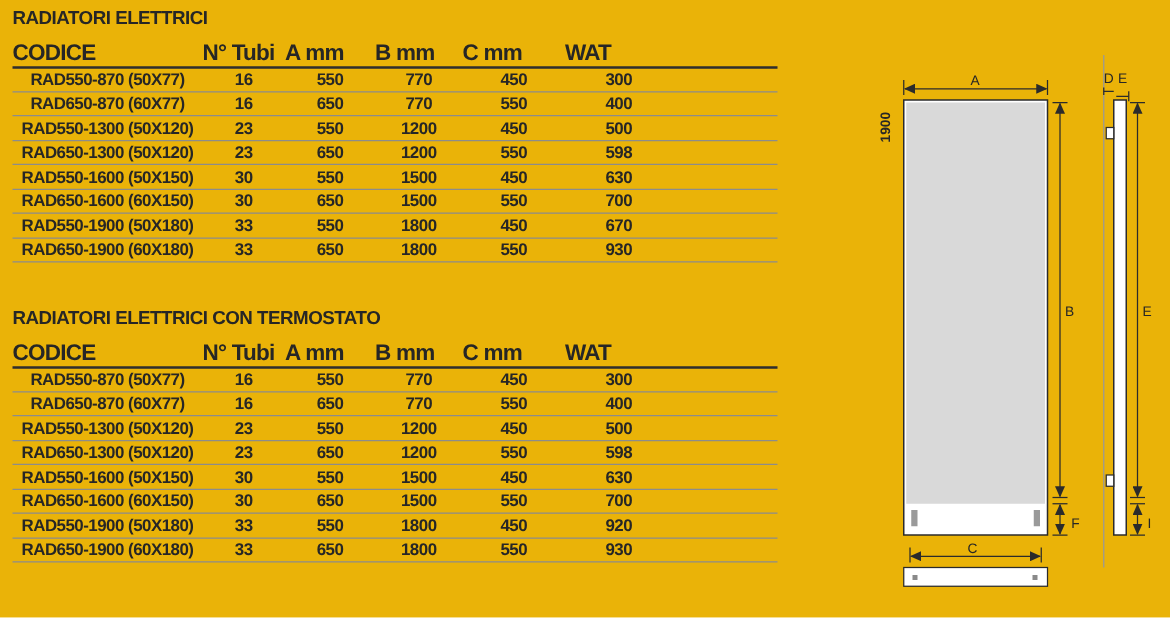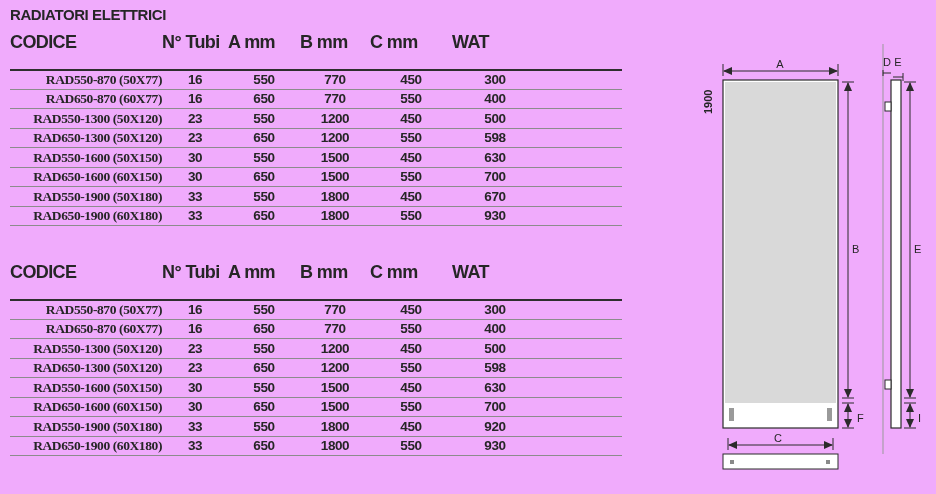--- a/index.html
+++ b/index.html
@@ -1,36 +1,36 @@
 <!DOCTYPE html>
 <html><head>
 <meta charset="utf-8">
 <style>
   * { margin:0; padding:0; box-sizing:border-box; }
   html,body { background:#fff; }
   .page {
-    position:relative; width:936px; height:494px; background:#f0abfc;
+    position:relative; width:936px; height:494px; background:#eab308;
     font-family:"Liberation Sans", sans-serif; color:#262626; overflow:hidden;
   }
   .tables-area { position:absolute; left:10px; top:6px; width:625px; }
 
   .sec-head { display:flex; align-items:baseline; }
   .sec-title { font-size:15px; font-weight:700; letter-spacing:-0.4px; white-space:nowrap; }
   .specs { font-size:14px; font-weight:700; letter-spacing:-0.4px; margin-left:auto; white-space:nowrap; }
   .specs .dot { margin:0 22px; font-weight:900; }
 
   .tbl { width:612px; }
   .trow-grid { display:grid; grid-template-columns:152px 66px 72px 70px 82px 86px 84px; align-items:end; }
-  .thead { border-bottom:2px solid #2e2e2e; padding-bottom:17px; margin-top:9px; }
+  .thead { border-bottom:2px solid #2e2e2e; padding-bottom:1px; margin-top:9px; }
   .th { font-size:18px; font-weight:700; letter-spacing:-0.6px; text-align:left; line-height:20px; }
   .th.left { text-align:left; }
   .trow { border-bottom:1px solid #8c8c8c; height:19px; }
   .trow:nth-child(2n+3) { margin-top:1px; }
   .td { font-size:13.5px; font-weight:700; letter-spacing:-0.4px; text-align:center; line-height:18px; white-space:nowrap; }
-  .td.left { text-align:right;font-family:Liberation Serif, serif; }
+  .td.left { text-align:center; }
 
   .table-block-2 { margin-top:36px; }
 
   .diagram { position:absolute; left:690px; top:34px; }
   svg text { font-family:"Liberation Sans", sans-serif; fill:#262626; }
   .dim-label { font-size:11px; }
   .rot-label { font-size:11px; font-weight:700; }
 </style>
 </head>
 <body>
@@ -133,20 +133,23 @@
               <div class="td">1800</div>
               <div class="td">550</div>
               <div class="td">930</div>
               <div class="td"></div>
             </div>
           </div>
       </div>
     </div>
 
     <div class="table-block-2">
+      <div class="sec-head">
+        <div class="sec-title">RADIATORI ELETTRICI CON TERMOSTATO</div>
+      </div>
 
       <div class="tbl">
         <div class="thead trow-grid">
           <div class="th left">CODICE</div>
           <div class="th">N° Tubi</div>
           <div class="th">A mm</div>
           <div class="th">B mm</div>
           <div class="th">C mm</div>
           <div class="th">WAT</div>
           <div class="th"></div>

